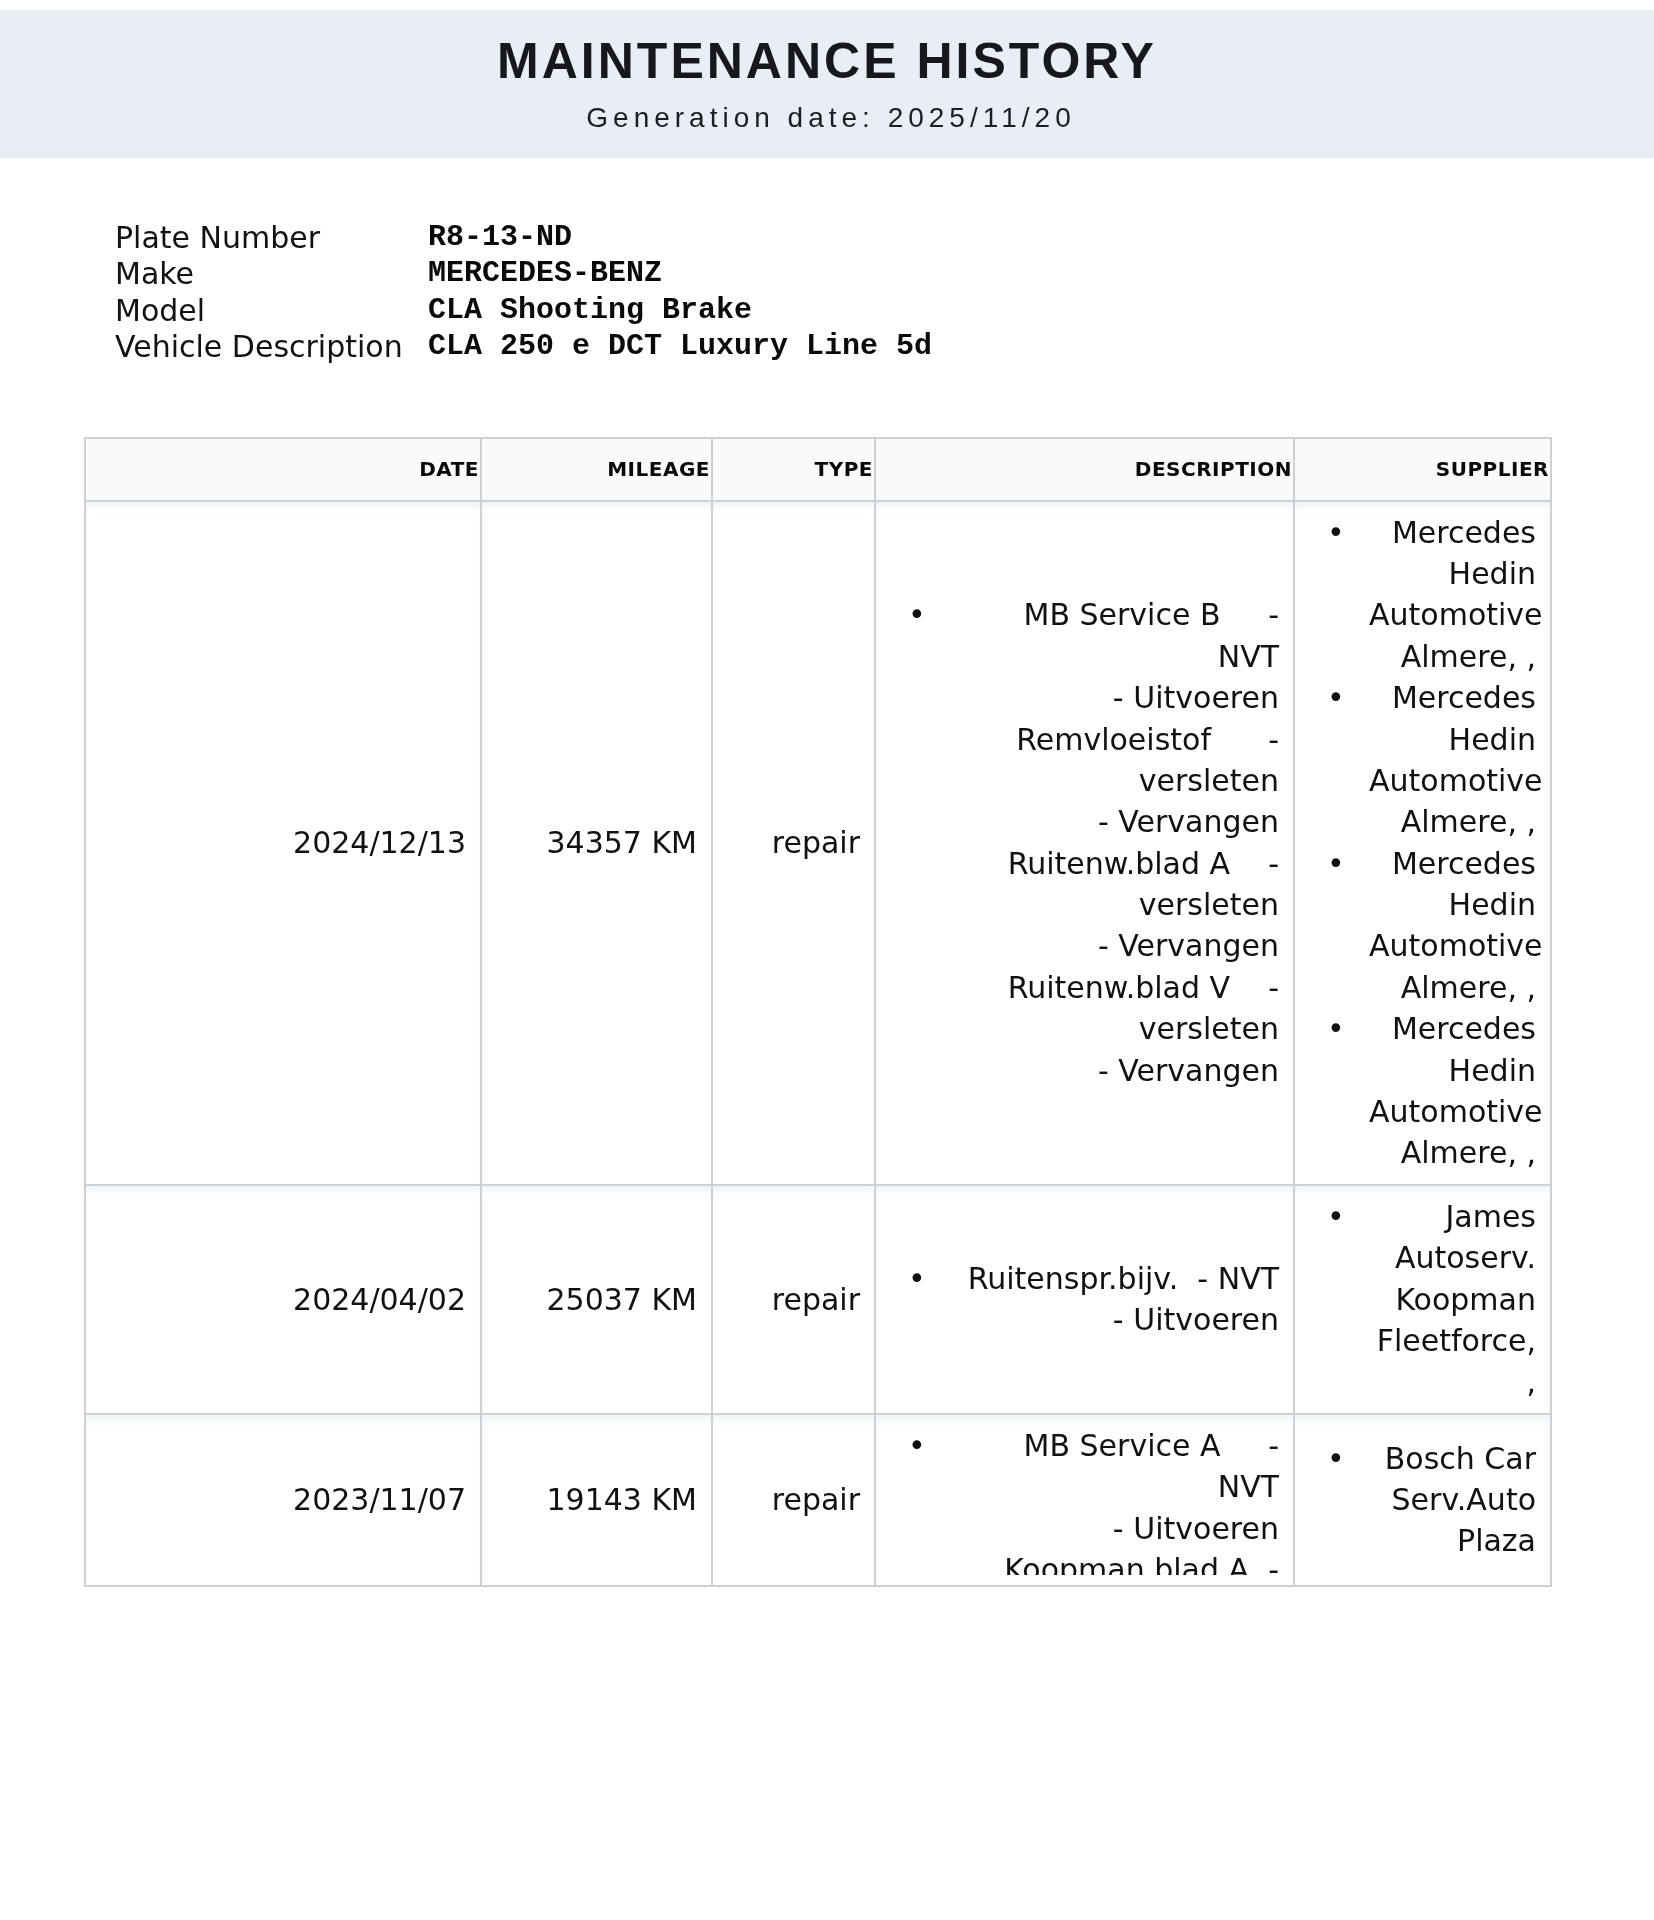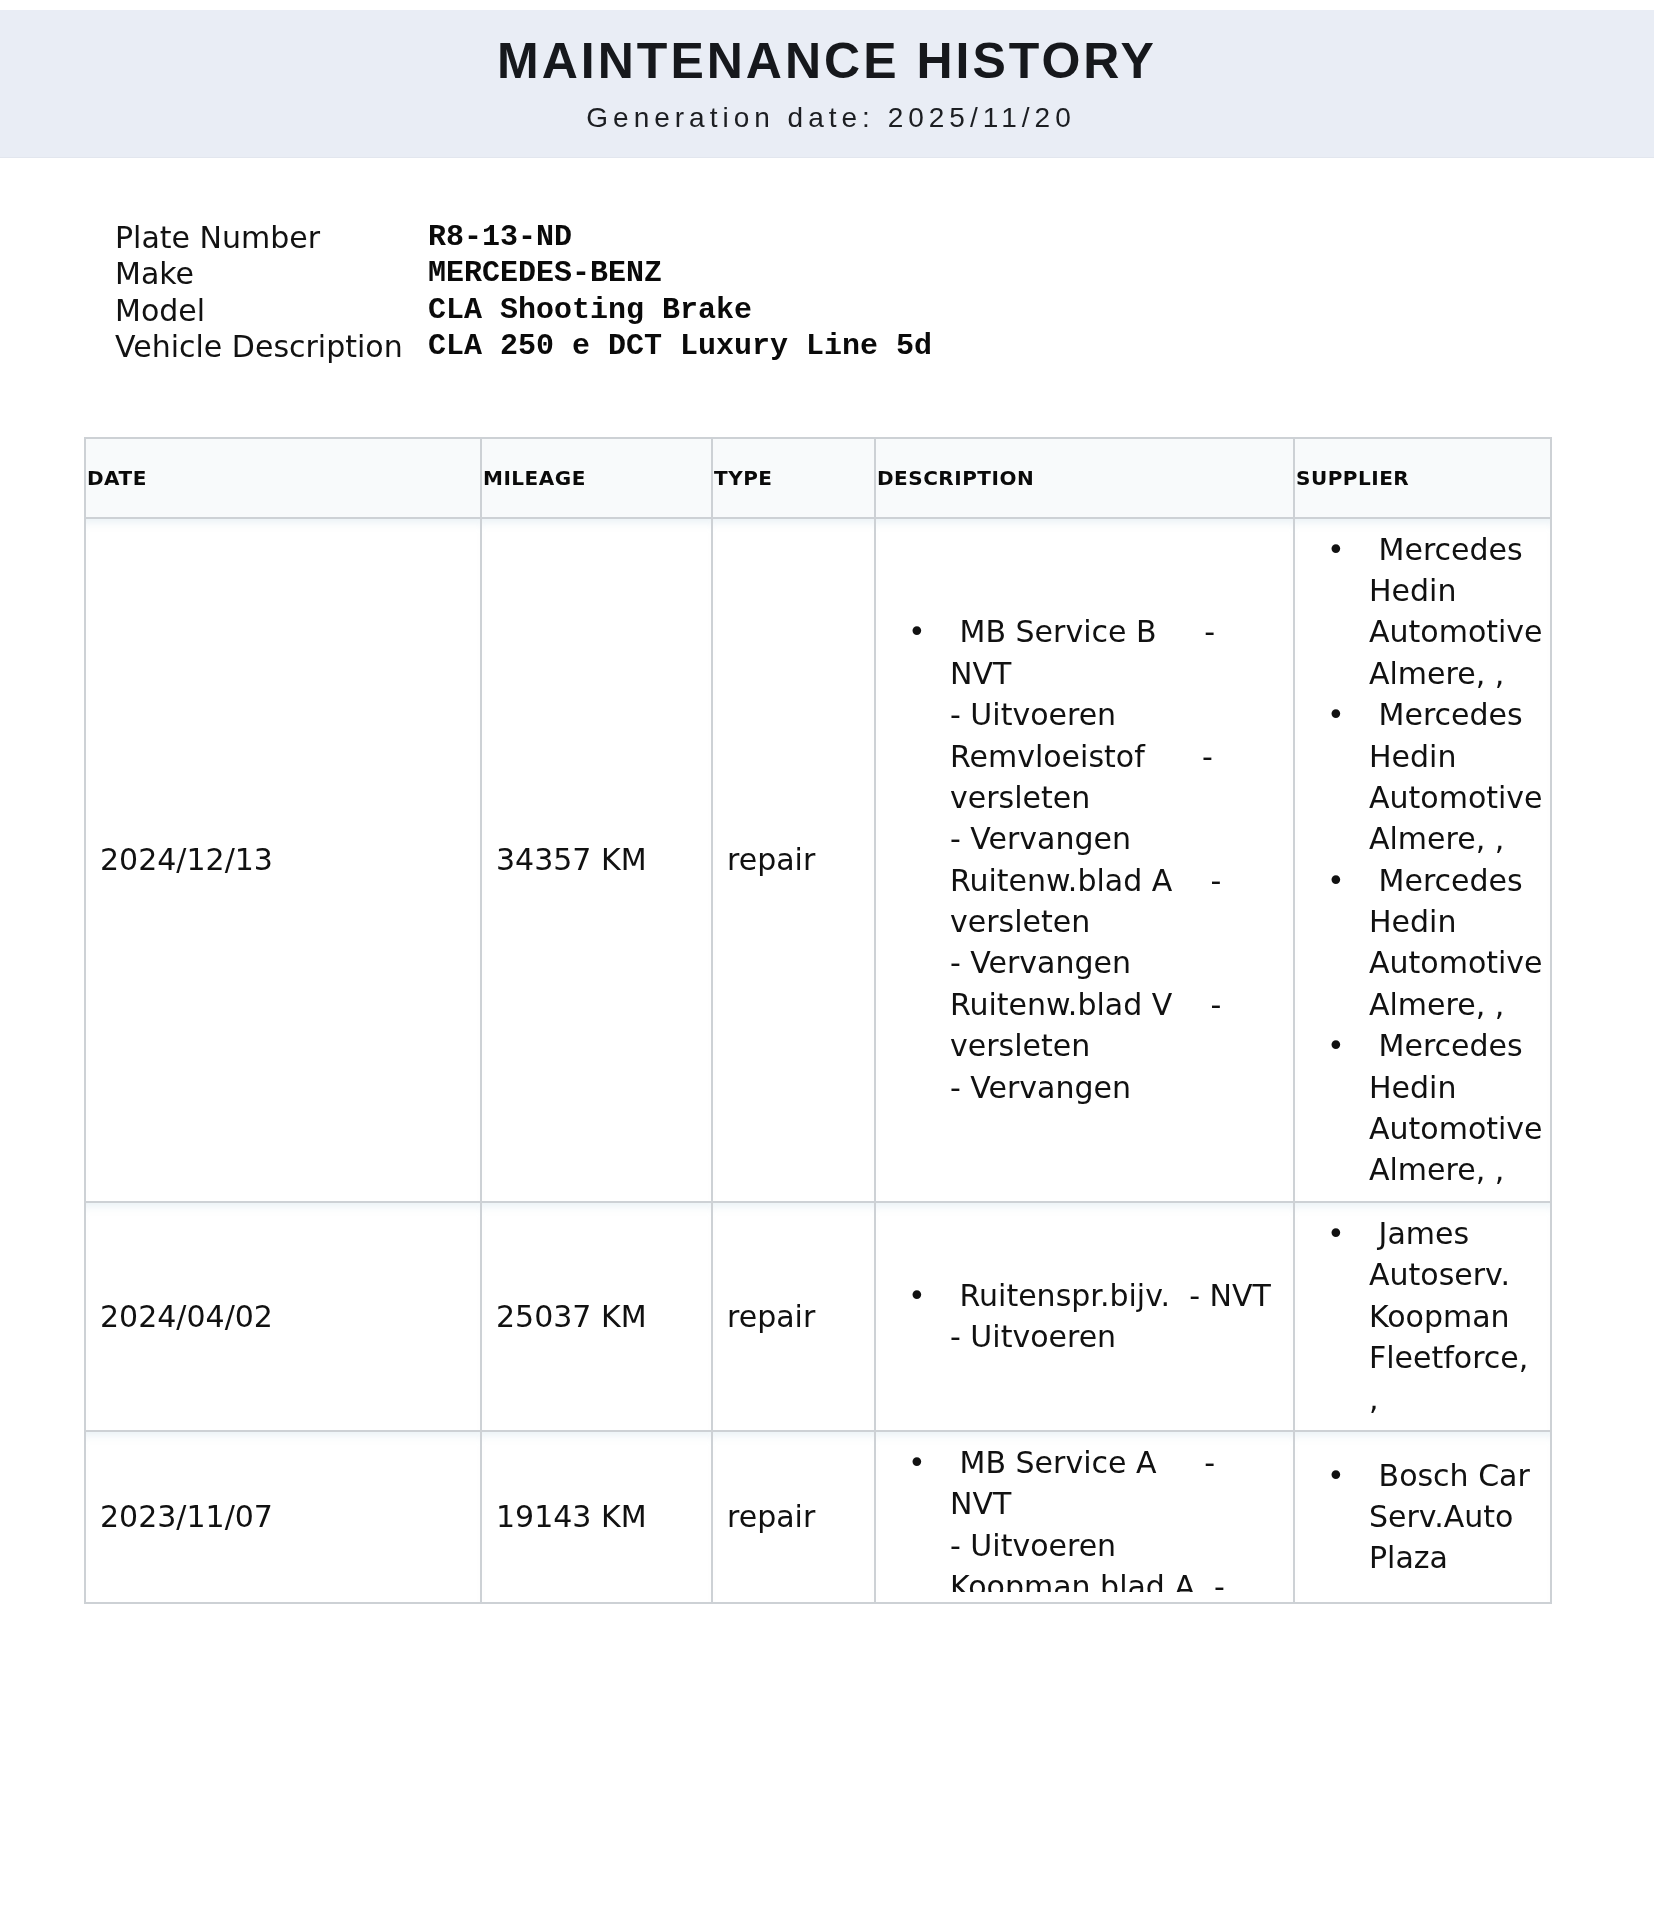--- a/index.html
+++ b/index.html
@@ -53,35 +53,36 @@
     margin: 72px 0 0 84px;
     width: 1466px;
     border-collapse: collapse;
     table-layout: fixed;
     border: 2px solid #b7bcc2;
   }
   table.history th, table.history td {
     border: 2px solid #cdd1d5;
   }
   table.history th {
-    height: 80px;
+    height: 63px;
     background: #f8fafb;
     font-size: 20px;
     font-weight: bold;
     letter-spacing: 0.5px;
-    text-align: left;
+    text-align: right;
     color: #0a0a0a;
   }
   table.history td {
     font-size: 30px;
     line-height: 1.38;
     vertical-align: middle;
     padding: 10px 14px;
     background: #ffffff;
     box-shadow: inset 0 10px 8px -6px rgba(165, 195, 214, 0.22);
+    text-align: right;
   }
   td.cell-date { padding-left: 39px; }
   td.cell-mileage { padding-left: 18px; }
   td.cell-type { padding-left: 13px; margin-top: 13px; }
 
   td ul {
     margin: 0;
     padding: 0 0 0 12px;
     list-style: none;
   }

